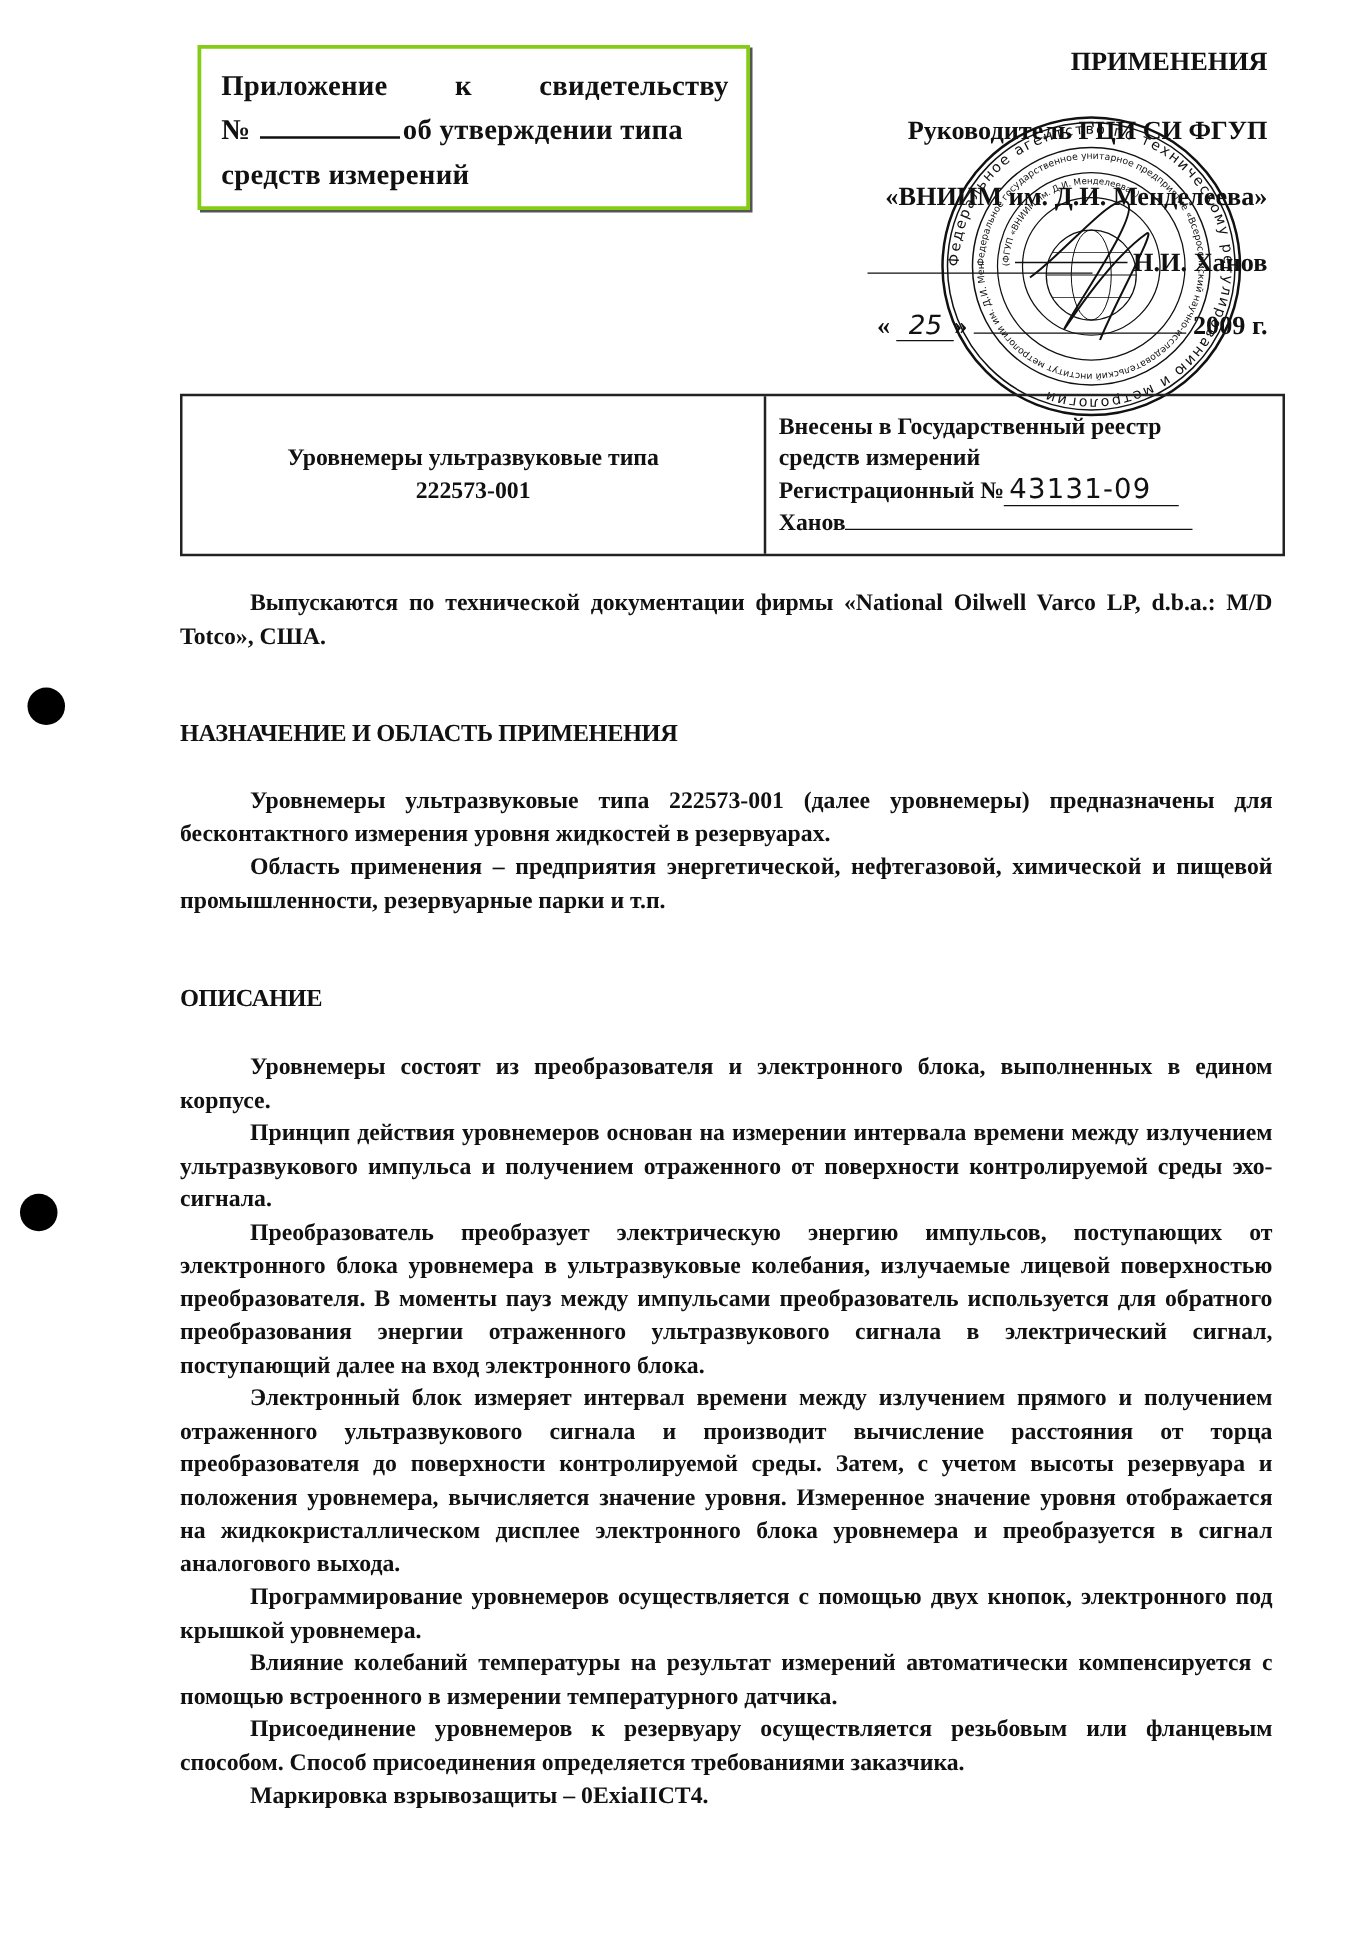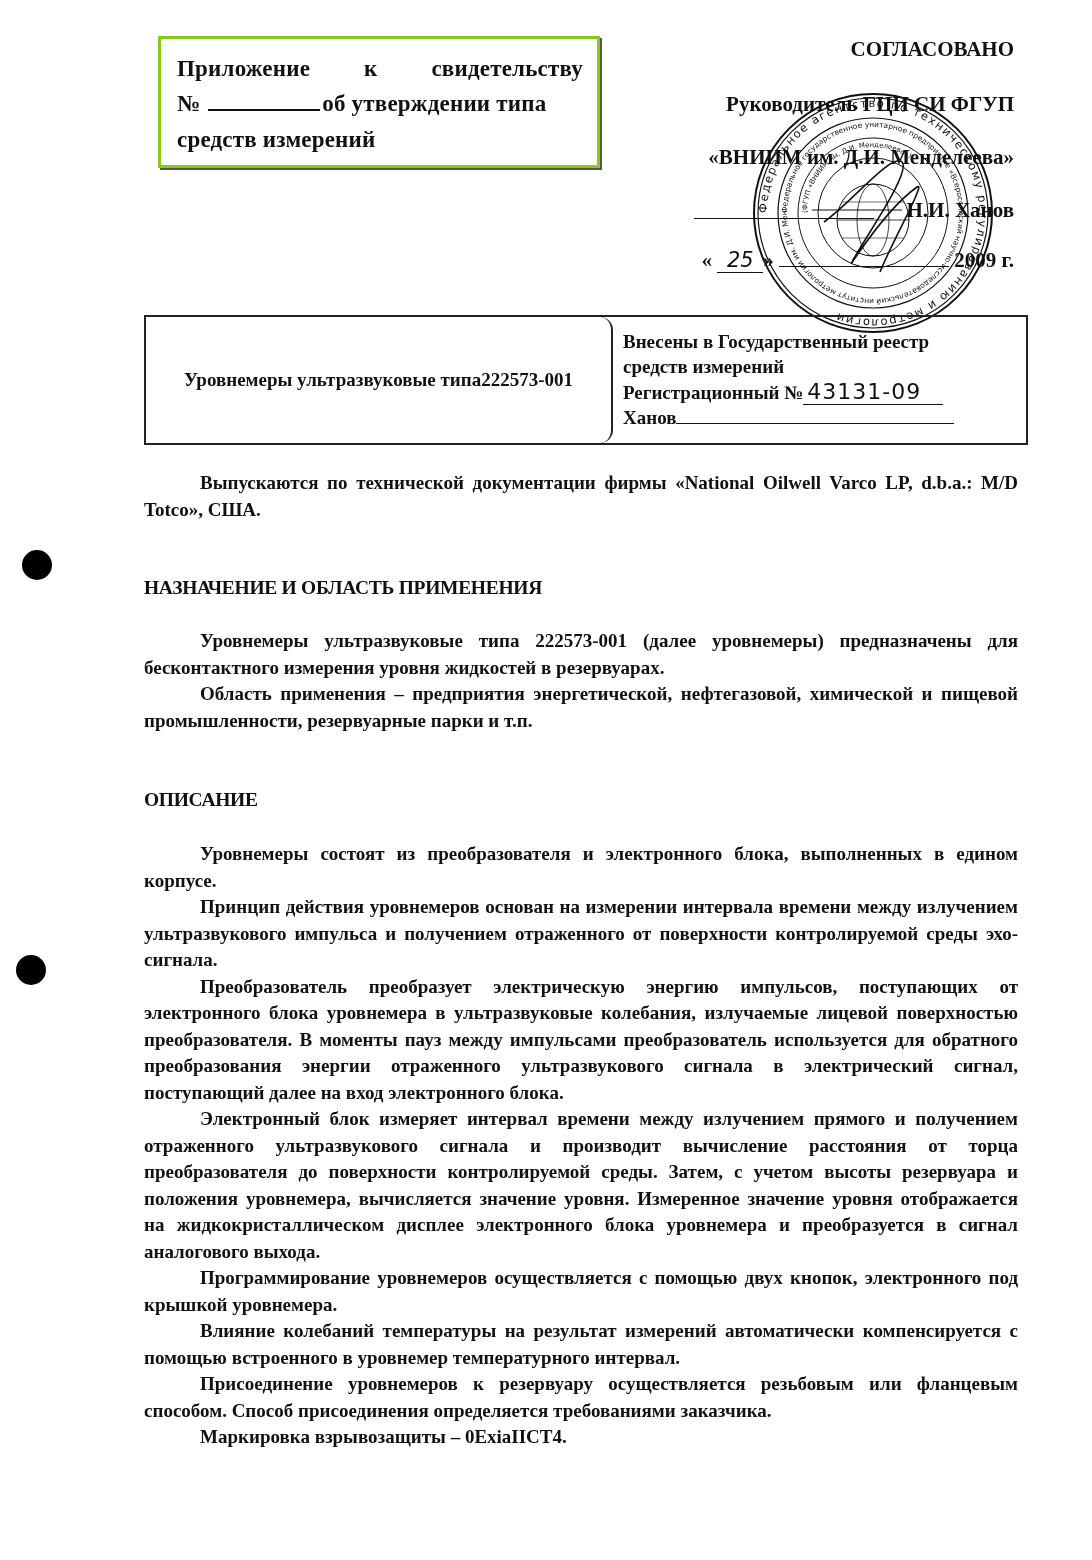--- a/index.html
+++ b/index.html
@@ -37,22 +37,22 @@
 
   
   .stamp { left: 752px; top: 92px; width: 242px; height: 242px; }
 
   
   .reg-table {
     left: 144px; top: 315px; width: 880px; height: 126px;
     border: 2px solid #222; display: flex;
   }
   .reg-left {
-    width: 465px; border-right: 2px solid #222; display: flex; flex-direction: row;
-    align-items: center; justify-content: center; font-size: 19px; line-height: 26px; text-align: center; border-radius: 13px;
+    width: 465px; border-right: 2px solid #222; display: flex; flex-direction: column;
+    align-items: center; justify-content: center; font-size: 19px; line-height: 26px; text-align: center;
   }
   .reg-right { flex: 1; padding: 12px 0 0 10px; font-size: 19px; line-height: 25px; }
   .reg-right .row { white-space: nowrap; }
   .hand { font-family: "DejaVu Sans", sans-serif; font-weight: normal; font-size: 22px; letter-spacing: 1px; }
   .reg-num { display: inline-block; width: 136px; border-bottom: 1.5px solid #111; padding-left: 4px; }
   .replaced-blank { display: inline-block; width: 278px; border-bottom: 1.5px solid #111; height: 18px; }
 
   
   .para { left: 144px; width: 874px; font-size: 19px; line-height: 26.5px; text-align: justify; }
   .para p { margin: 0; text-indent: 56px; }
@@ -69,21 +69,21 @@
     <span>к</span>
     <span>свидетельству</span>
   </div>
   <div class="line l2">
     <span>№</span>
     <span class="blank"></span><span>об утверждении типа</span>
   </div>
   <div class="line l3">средств измерений</div>
 </div>
 
-<div class="abs approve a1">СОГЛАСОВАНО</div>
+<div class="abs approve a1">ПРИМЕНЕНИЯ</div>
 <div class="abs approve a2">Руководитель ГЦИ СИ ФГУП</div>
 <div class="abs approve a3">«ВНИИМ им. Д.И. Менделеева»</div>
 <div class="abs sig-line"></div>
 <div class="abs approve a4">Н.И. Ханов</div>
 <div class="abs approve a5">
   <span>«</span>
   <span class="date-day">25</span><span>»</span>
   <span class="date-month"></span>
   <span>2009 г.</span>
 </div>
@@ -149,16 +149,16 @@
   <p>Область применения – предприятия энергетической, нефтегазовой, химической и пищевой промышленности, резервуарные парки и т.п.</p>
 </div>
 
 <div class="abs heading" style="top:789px;">ОПИСАНИЕ</div>
 <div class="abs para" style="top:841px;">
   <p>Уровнемеры состоят из преобразователя и электронного блока, выполненных в едином корпусе.</p>
   <p>Принцип действия уровнемеров основан на измерении интервала времени между излучением ультразвукового импульса и получением отраженного от поверхности контролируемой среды эхо-сигнала.</p>
   <p>Преобразователь преобразует электрическую энергию импульсов, поступающих от электронного блока уровнемера в ультразвуковые колебания, излучаемые лицевой поверхностью преобразователя. В моменты пауз между импульсами преобразователь используется для обратного преобразования энергии отраженного ультразвукового сигнала в электрический сигнал, поступающий далее на вход электронного блока.</p>
   <p>Электронный блок измеряет интервал времени между излучением прямого и получением отраженного ультразвукового сигнала и производит вычисление расстояния от торца преобразователя до поверхности контролируемой среды. Затем, с учетом высоты резервуара и положения уровнемера, вычисляется значение уровня. Измеренное значение уровня отображается на жидкокристаллическом дисплее электронного блока уровнемера и преобразуется в сигнал аналогового выхода.</p>
   <p>Программирование уровнемеров осуществляется с помощью двух кнопок, электронного под крышкой уровнемера.</p>
-  <p>Влияние колебаний температуры на результат измерений автоматически компенсируется с помощью встроенного в уровнемер температурного интервал.</p>
+  <p>Влияние колебаний температуры на результат измерений автоматически компенсируется с помощью встроенного в измерении температурного датчика.</p>
   <p>Присоединение уровнемеров к резервуару осуществляется резьбовым или фланцевым способом. Способ присоединения определяется требованиями заказчика.</p>
   <p>Маркировка взрывозащиты – 0ExiaIICT4.</p>
 </div>
 
 </body></html>

